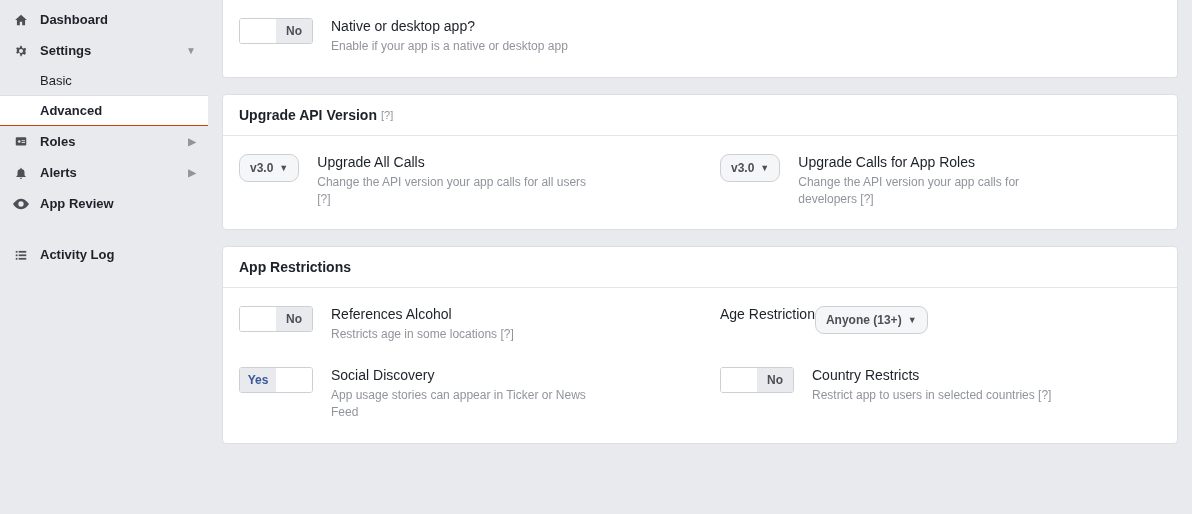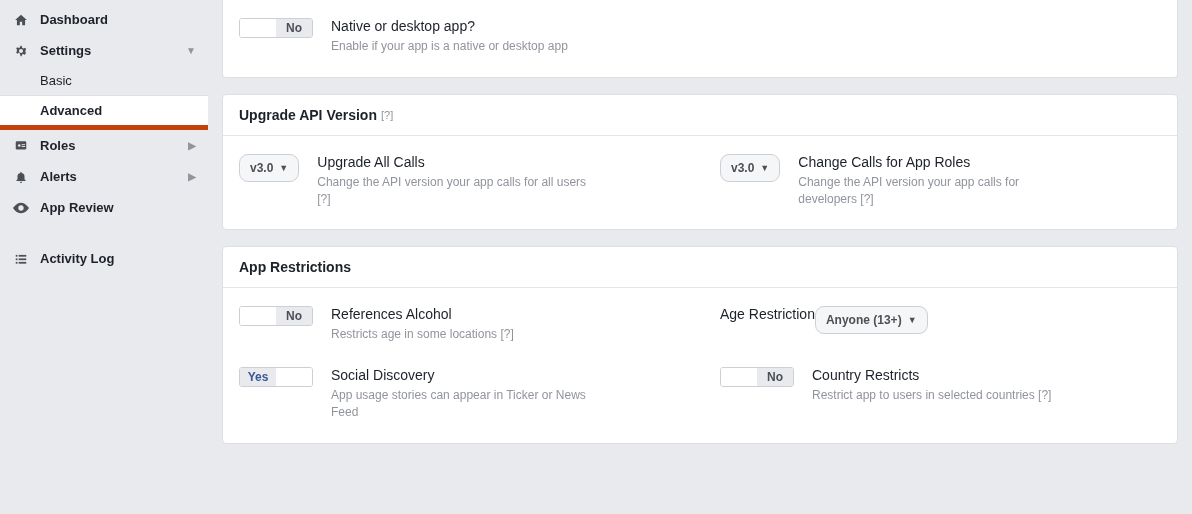--- a/index.html
+++ b/index.html
@@ -45,21 +45,21 @@
     }
     .nav-sub {
       padding: 7px 12px 7px 40px;
       font-size: 13px;
       color: #1d2129;
       cursor: pointer;
     }
     .nav-sub.active {
       background: #fff;
       border-top: 1px solid #dddfe2;
-      border-bottom: 5px solid #c2410c;
+      border-bottom: 1px solid #c2410c;
       font-weight: 600;
     }
     .section-label {
       padding: 18px 12px 6px 12px;
       font-size: 12px;
       color: #90949c;
       letter-spacing: 0.5px;
       font-weight: 600;
       display: flex;
       align-items: center;
@@ -123,21 +123,21 @@
       flex-shrink: 0;
       margin-right: 18px;
     }
     .toggle {
       display: inline-flex;
       border: 1px solid #ccd0d5;
       border-radius: 3px;
       overflow: hidden;
       font-size: 12px;
       background: #fff;
-      height: 20px;
+      height: 26px;
     }
     .toggle span {
       width: 36px;
       display: flex;
       align-items: center;
       justify-content: center;
       color: #4b4f56;
       font-weight: 600;
     }
     .toggle .on {
@@ -296,21 +296,21 @@
           </div>
         </div>
         <div class="col">
           <div class="ctrl">
             <div class="select-btn">
               <span>v3.0</span>
               <span class="caret">▼</span>
             </div>
           </div>
           <div>
-            <div class="field-label">Change Calls for App Roles</div>
+            <div class="field-label">Upgrade Calls for App Roles</div>
             <div class="field-desc">Change the API version your app calls for developers  [?]</div>
           </div>
         </div>
       </div>
     </div>
   </div>
 
   <div class="card">
     <div class="card-header">
       <span>App Restrictions</span>

